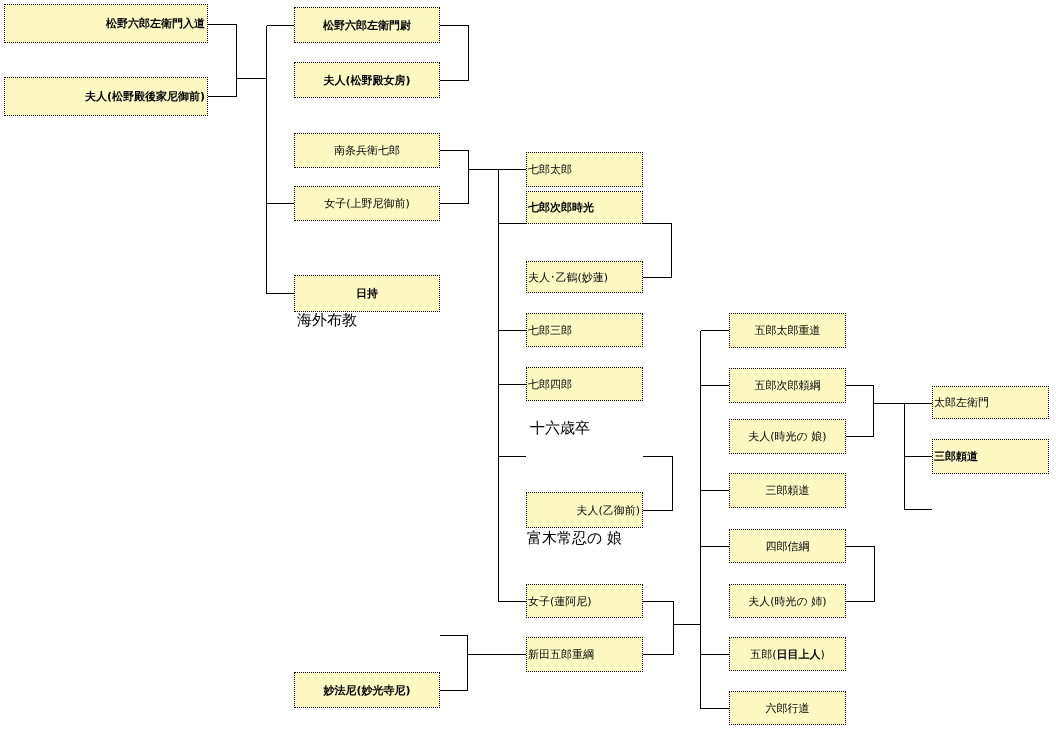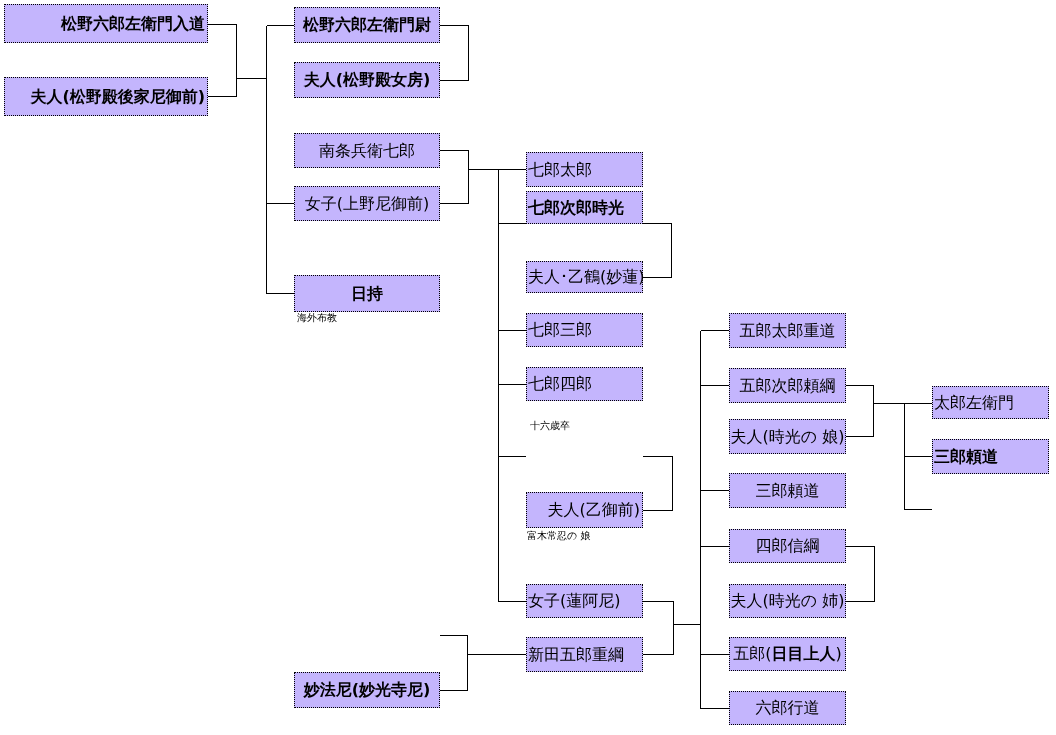--- a/index.html
+++ b/index.html
@@ -2,28 +2,28 @@
 <html><head>
 <meta charset="utf-8">
 <style>
   html,body { margin:0; padding:0; background:#fff; }
   .canvas {
     position:relative; width:1056px; height:735px; background:#fff; overflow:hidden;
     font-family:"DejaVu Sans","Liberation Sans",sans-serif; color:#000;
   }
   .lines { position:absolute; left:0; top:0; }
   .box {
-    position:absolute; box-sizing:border-box; border:1px dotted #000; background:#c4b5fd;
-    display:flex; align-items:center; font-size:16px; line-height:1; white-space:nowrap;
+    position:absolute; box-sizing:border-box; border:1px dotted #000; background:#fef9c3;
+    display:flex; align-items:center; font-size:11px; line-height:1; white-space:nowrap;
   }
   .l { justify-content:flex-start; padding-left:1px; }
   .c { justify-content:center; }
   .r { justify-content:flex-end; padding-right:2px; }
   .b { font-weight:bold; }
-  .note { position:absolute; font-size:10px; line-height:1; white-space:nowrap; }
+  .note { position:absolute; font-size:15px; line-height:1; white-space:nowrap; }
 </style>
 </head>
 <body>
 
 <div class="canvas">
 
   <svg class="lines" width="1056" height="735" viewBox="0 0 1056 735">
     <path fill="none" stroke="#000" stroke-width="1" shape-rendering="crispEdges" d="
       M208,24.5 H236.5 V96.5 H208
       M236.5,78.5 H266.5

